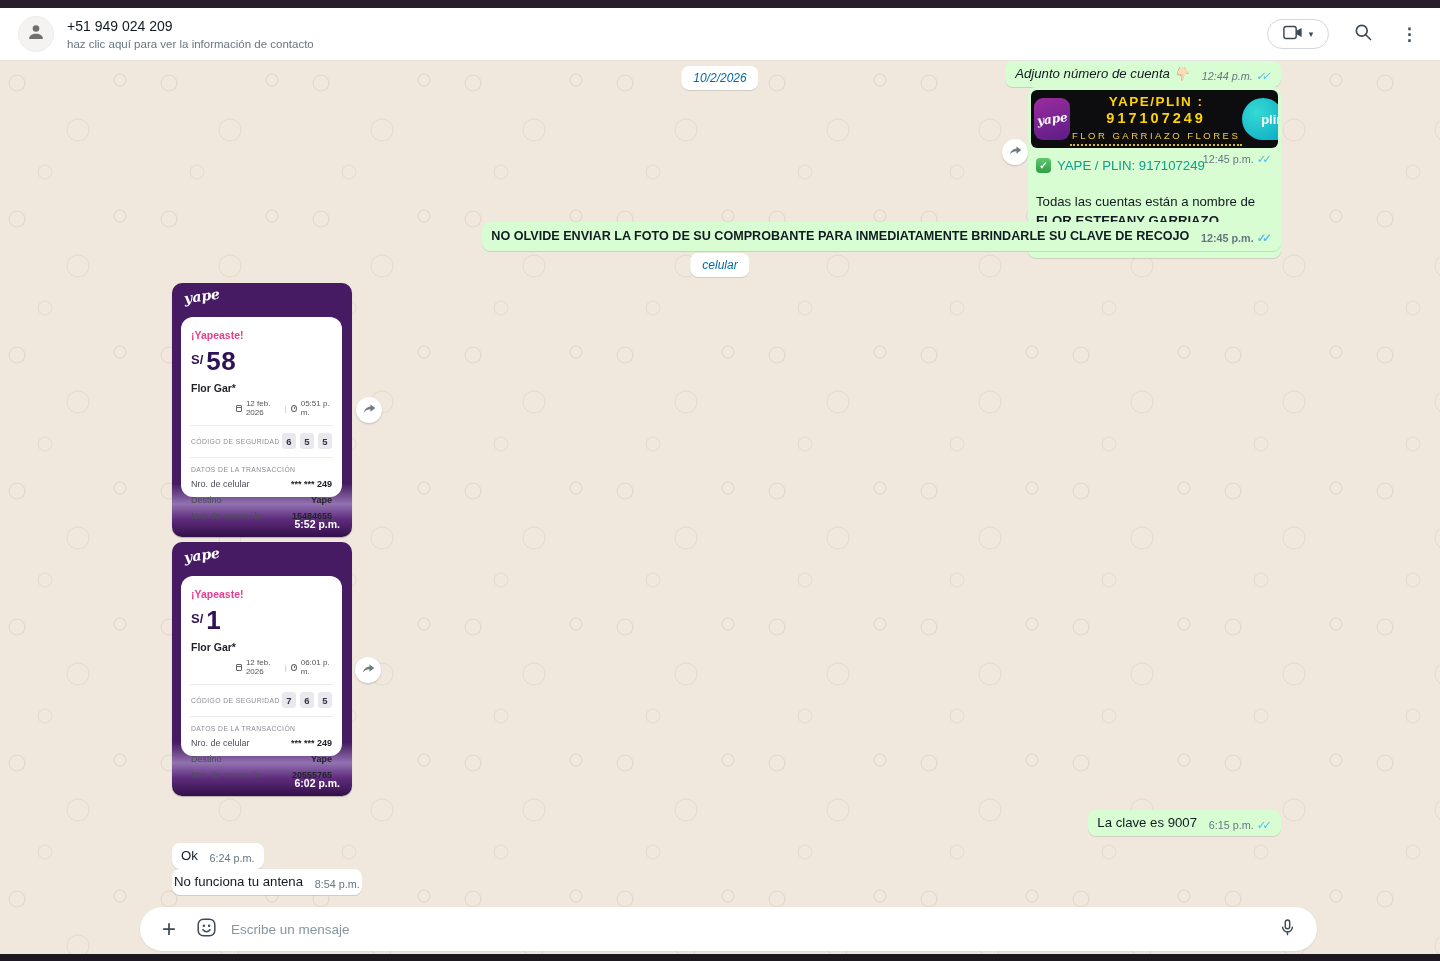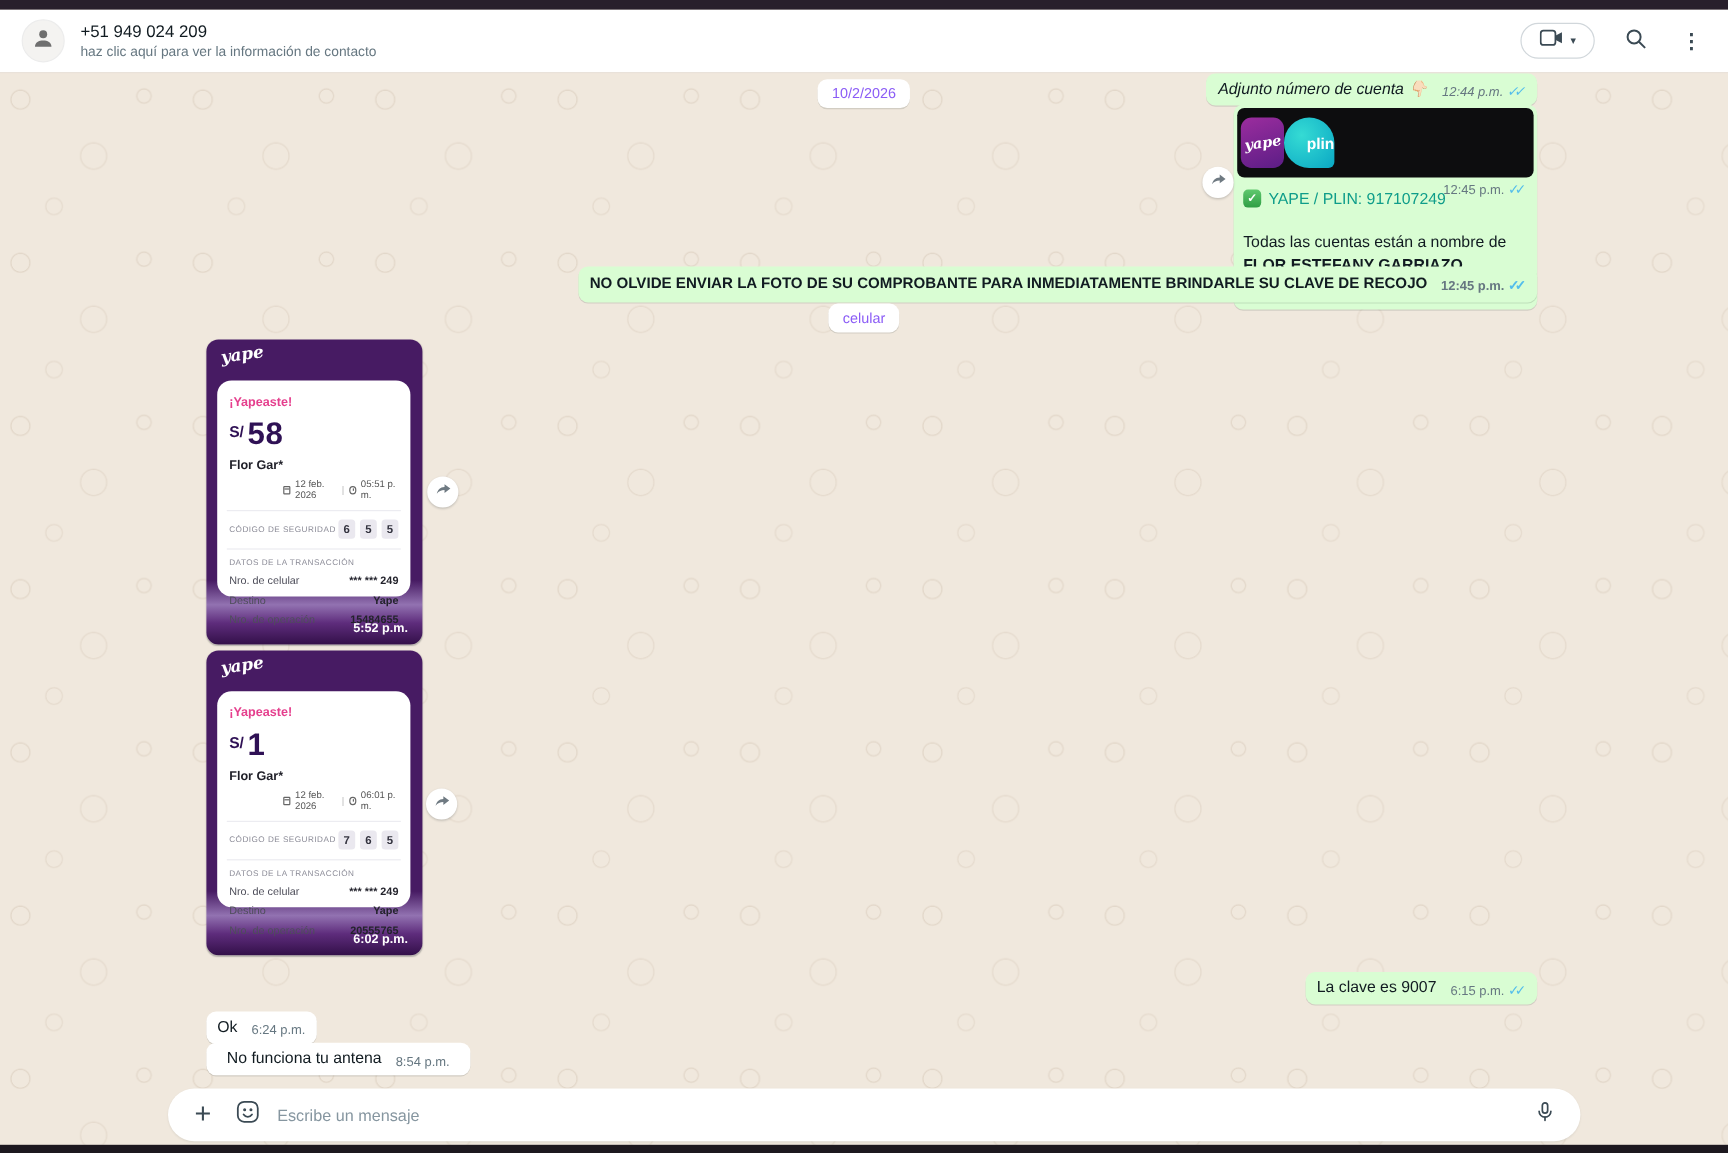--- a/index.html
+++ b/index.html
@@ -30,37 +30,37 @@
   
   .chat { position:absolute; top:60px; left:0; right:0; bottom:7px; background-color:#f0e8dd;
           background-image:
             radial-gradient(circle at 17px 23px, rgba(150,120,90,0) 7px,  rgba(150,120,90,.16) 7.7px, rgba(150,120,90,0) 9px),
             radial-gradient(circle at 78px 70px, rgba(150,120,90,0) 10px, rgba(150,120,90,.13) 10.7px, rgba(150,120,90,0) 12px),
             radial-gradient(circle at 120px 20px, rgba(150,120,90,0) 5px, rgba(150,120,90,.16) 5.7px, rgba(150,120,90,0) 7px),
             radial-gradient(circle at 45px 112px, rgba(150,120,90,0) 6px, rgba(150,120,90,.13) 6.7px, rgba(150,120,90,0) 8px);
           background-size:152px 136px; }
 
   .chip { position:absolute; background:#ffffff; border-radius:8px; padding:5px 12px;
-          font-size:12px; color:#8b5cf6; box-shadow:0 1px .5px rgba(11,20,26,.13); white-space:nowrap; }
+          font-size:12px; color:#0369a1; box-shadow:0 1px .5px rgba(11,20,26,.13); white-space:nowrap;font-style:italic; }
   .chip-1 { top:6px; left:50%; transform:translateX(-50%); }
   .chip-2 { top:193px; left:50%; transform:translateX(-50%); }
 
   .bubble { position:absolute; border-radius:8px; box-shadow:0 1px .5px rgba(11,20,26,.13);
             font-size:13.2px; color:#111b21; line-height:19px; cursor:pointer; }
   .out { background:#d9fdd3; }
   .in  { background:#ffffff; }
   .meta { display:inline-block; margin-left:8px; font-size:10.8px; color:#667781; white-space:nowrap;
           position:relative; top:2px; }
   .ticks { color:#53bdeb; font-size:11.5px; letter-spacing:-4px; margin-left:3px; padding-right:4px; }
 
   .msg-adjunto   { top:1px;  right:159px; padding:3px 10px; white-space:nowrap;font-style:italic; }
   .msg-noolvide  { top:162px; right:159px; padding:5px 9px; white-space:nowrap; font-weight:700; font-size:12.6px; }
   .msg-laclave   { top:750px; right:159px; padding:3px 9px; white-space:nowrap; }
   .msg-ok        { top:783px; left:172px; padding:3px 9px; white-space:nowrap; }
-  .msg-antena    { top:809px; left:172px; padding:3px 17px; white-space:nowrap; }
+  .msg-antena    { top:809px; left:172px; padding:3px 2px; white-space:nowrap; }
 
   
   .msg-image { top:27px; right:159px; width:253px; padding:3px; }
   .banner { width:247px; height:58px; border-radius:6px; background:#0d0d0f; overflow:hidden;
             display:flex; align-items:center; padding:2px 3px; position:relative; }
   .yape-app { width:36px; height:42px; border-radius:9px; flex:0 0 auto;
               background:linear-gradient(160deg,#9b2d9e,#5c1d86); display:flex; align-items:center; justify-content:center;
               position:relative; }
   .yape-app-txt { color:#fff; font-style:italic; font-weight:700; font-size:12px; transform:rotate(-8deg);
                   font-family:"DejaVu Serif", serif; }
@@ -182,20 +182,25 @@
     <span>Adjunto número de cuenta</span>
     <span>👇🏻</span>
     <span class="meta"><span>12:44 p.m.</span><span class="ticks">✓✓</span></span>
   </div>
 
   <div class="bubble out msg-image">
     <div class="banner">
       <div class="yape-app">
         <span class="yape-app-txt">yape</span>
       </div>
+      <div class="banner-center">
+        <div class="banner-title">YAPE/PLIN :</div>
+        <div class="banner-number">917107249</div>
+        <div class="banner-name">FLOR GARRIAZO FLORES</div>
+      </div>
       <div class="plin-logo">
         <span>plin</span>
       </div>
 
     </div>
     <div class="caption">
       <div class="cap-line1">
         <span class="cap-check">✓</span>
         <span>YAPE / PLIN: 917107249</span>
       </div>

